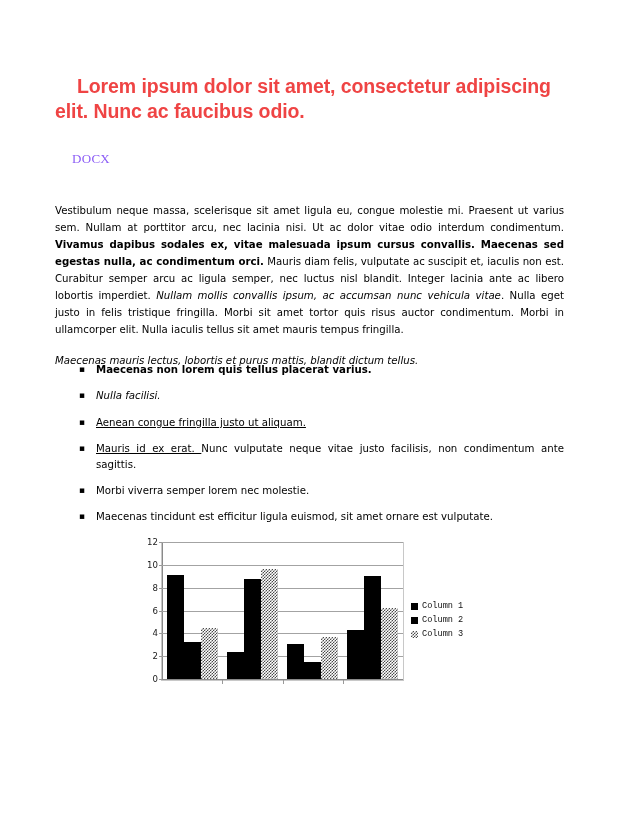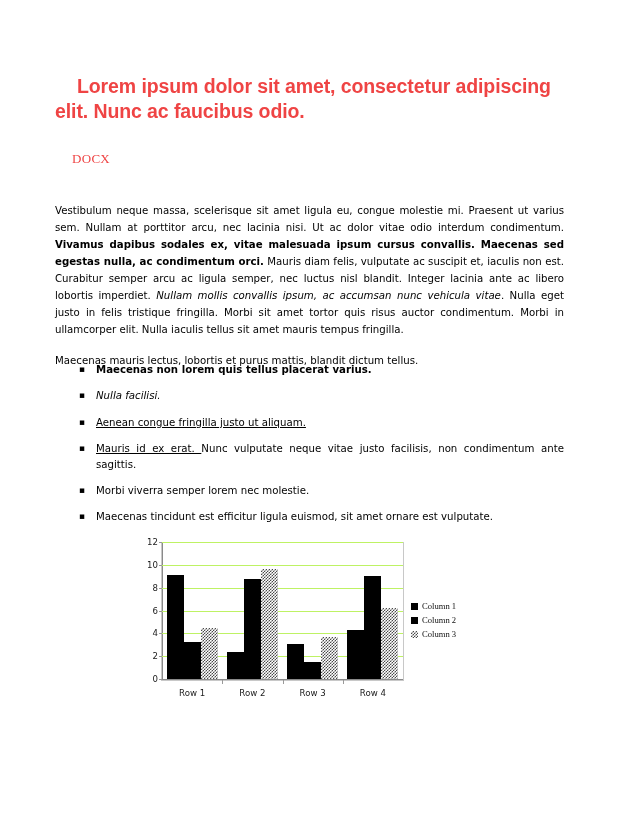--- a/index.html
+++ b/index.html
@@ -40,39 +40,39 @@
   }
 
   
   .docx-label {
     position: absolute;
     left: 72px;
     top: 151px;
     font-family: "Liberation Serif", serif;
     font-size: 13px;
     letter-spacing: 0.3px;
-    color: #ef4444;
+    color: #8b5cf6;
   }
 
   
   .body-block {
     position: absolute;
     left: 55px;
     top: 202px;
     width: 509px;
   }
   p.para {
     margin: 0 0 14px 0;
     font-family: "DejaVu Sans", sans-serif;
     font-size: 10.2px;
     line-height: 17px;
     text-align: justify;
     color: #000;
   }
-  p.para:last-child { margin-bottom: 0; }
+  p.para:last-child { margin-bottom: 0; font-style: italic; }
   .b  { font-weight: bold; }
   .i  { font-style: italic; }
   .u  { text-decoration: underline; }
 
   
   .bullet-list {
     position: absolute;
     left: 55px;
     top: 362px;
     width: 509px;
@@ -114,21 +114,21 @@
     height: 139px;
     border: 1px solid #c8c8c8;
     box-sizing: border-box;
     background: #ffffff;
   }
   .gridline {
     position: absolute;
     left: 0;
     width: 100%;
     height: 1px;
-    background: #bef264;
+    background: #a3a3a3;
   }
   .ytick-label {
     position: absolute;
     right: 100%;
     margin-right: 4px;
     transform: translateY(-50%);
     font-family: "DejaVu Sans", sans-serif;
     font-size: 8.6px;
     color: #1a1a1a;
     white-space: nowrap;
@@ -224,21 +224,21 @@
   .swatch.s1, .swatch.s2 { background: #000000; }
   .swatch.s3 {
     background-color: #ffffff;
     background-image:
       linear-gradient(45deg, #4a4a4a 25%, transparent 25%, transparent 75%, #4a4a4a 75%),
       linear-gradient(45deg, #4a4a4a 25%, transparent 25%, transparent 75%, #4a4a4a 75%);
     background-size: 3px 3px;
     background-position: 0 0, 1.5px 1.5px;
   }
   .legend-label {
-    font-family: Liberation Serif, serif;
+    font-family: Liberation Mono, monospace;
     font-size: 8.6px;
     color: #111;
     white-space: nowrap;
   }
 </style>
 </head>
 <body>
 
 <div class="page">
 
@@ -315,26 +315,20 @@
             <div class="bar s2" style="height: 102.75px;"></div>
             <div class="bar s3" style="height: 70.7833px;"></div>
           </div>
         </div>
       <div id="xseps">
           <div class="xtick-sep" style="left: 25%;"></div>
           <div class="xtick-sep" style="left: 50%;"></div>
           <div class="xtick-sep" style="left: 75%;"></div>
         </div>
     </div>
-    <div class="xlabels" id="xlabels">
-        <span>Row 1</span>
-        <span>Row 2</span>
-        <span>Row 3</span>
-        <span>Row 4</span>
-      </div>
     <div class="legend" id="legend">
         <div class="legend-row">
           <div class="swatch s1"></div>
           <div class="legend-label">Column 1</div>
         </div>
         <div class="legend-row">
           <div class="swatch s2"></div>
           <div class="legend-label">Column 2</div>
         </div>
         <div class="legend-row">

